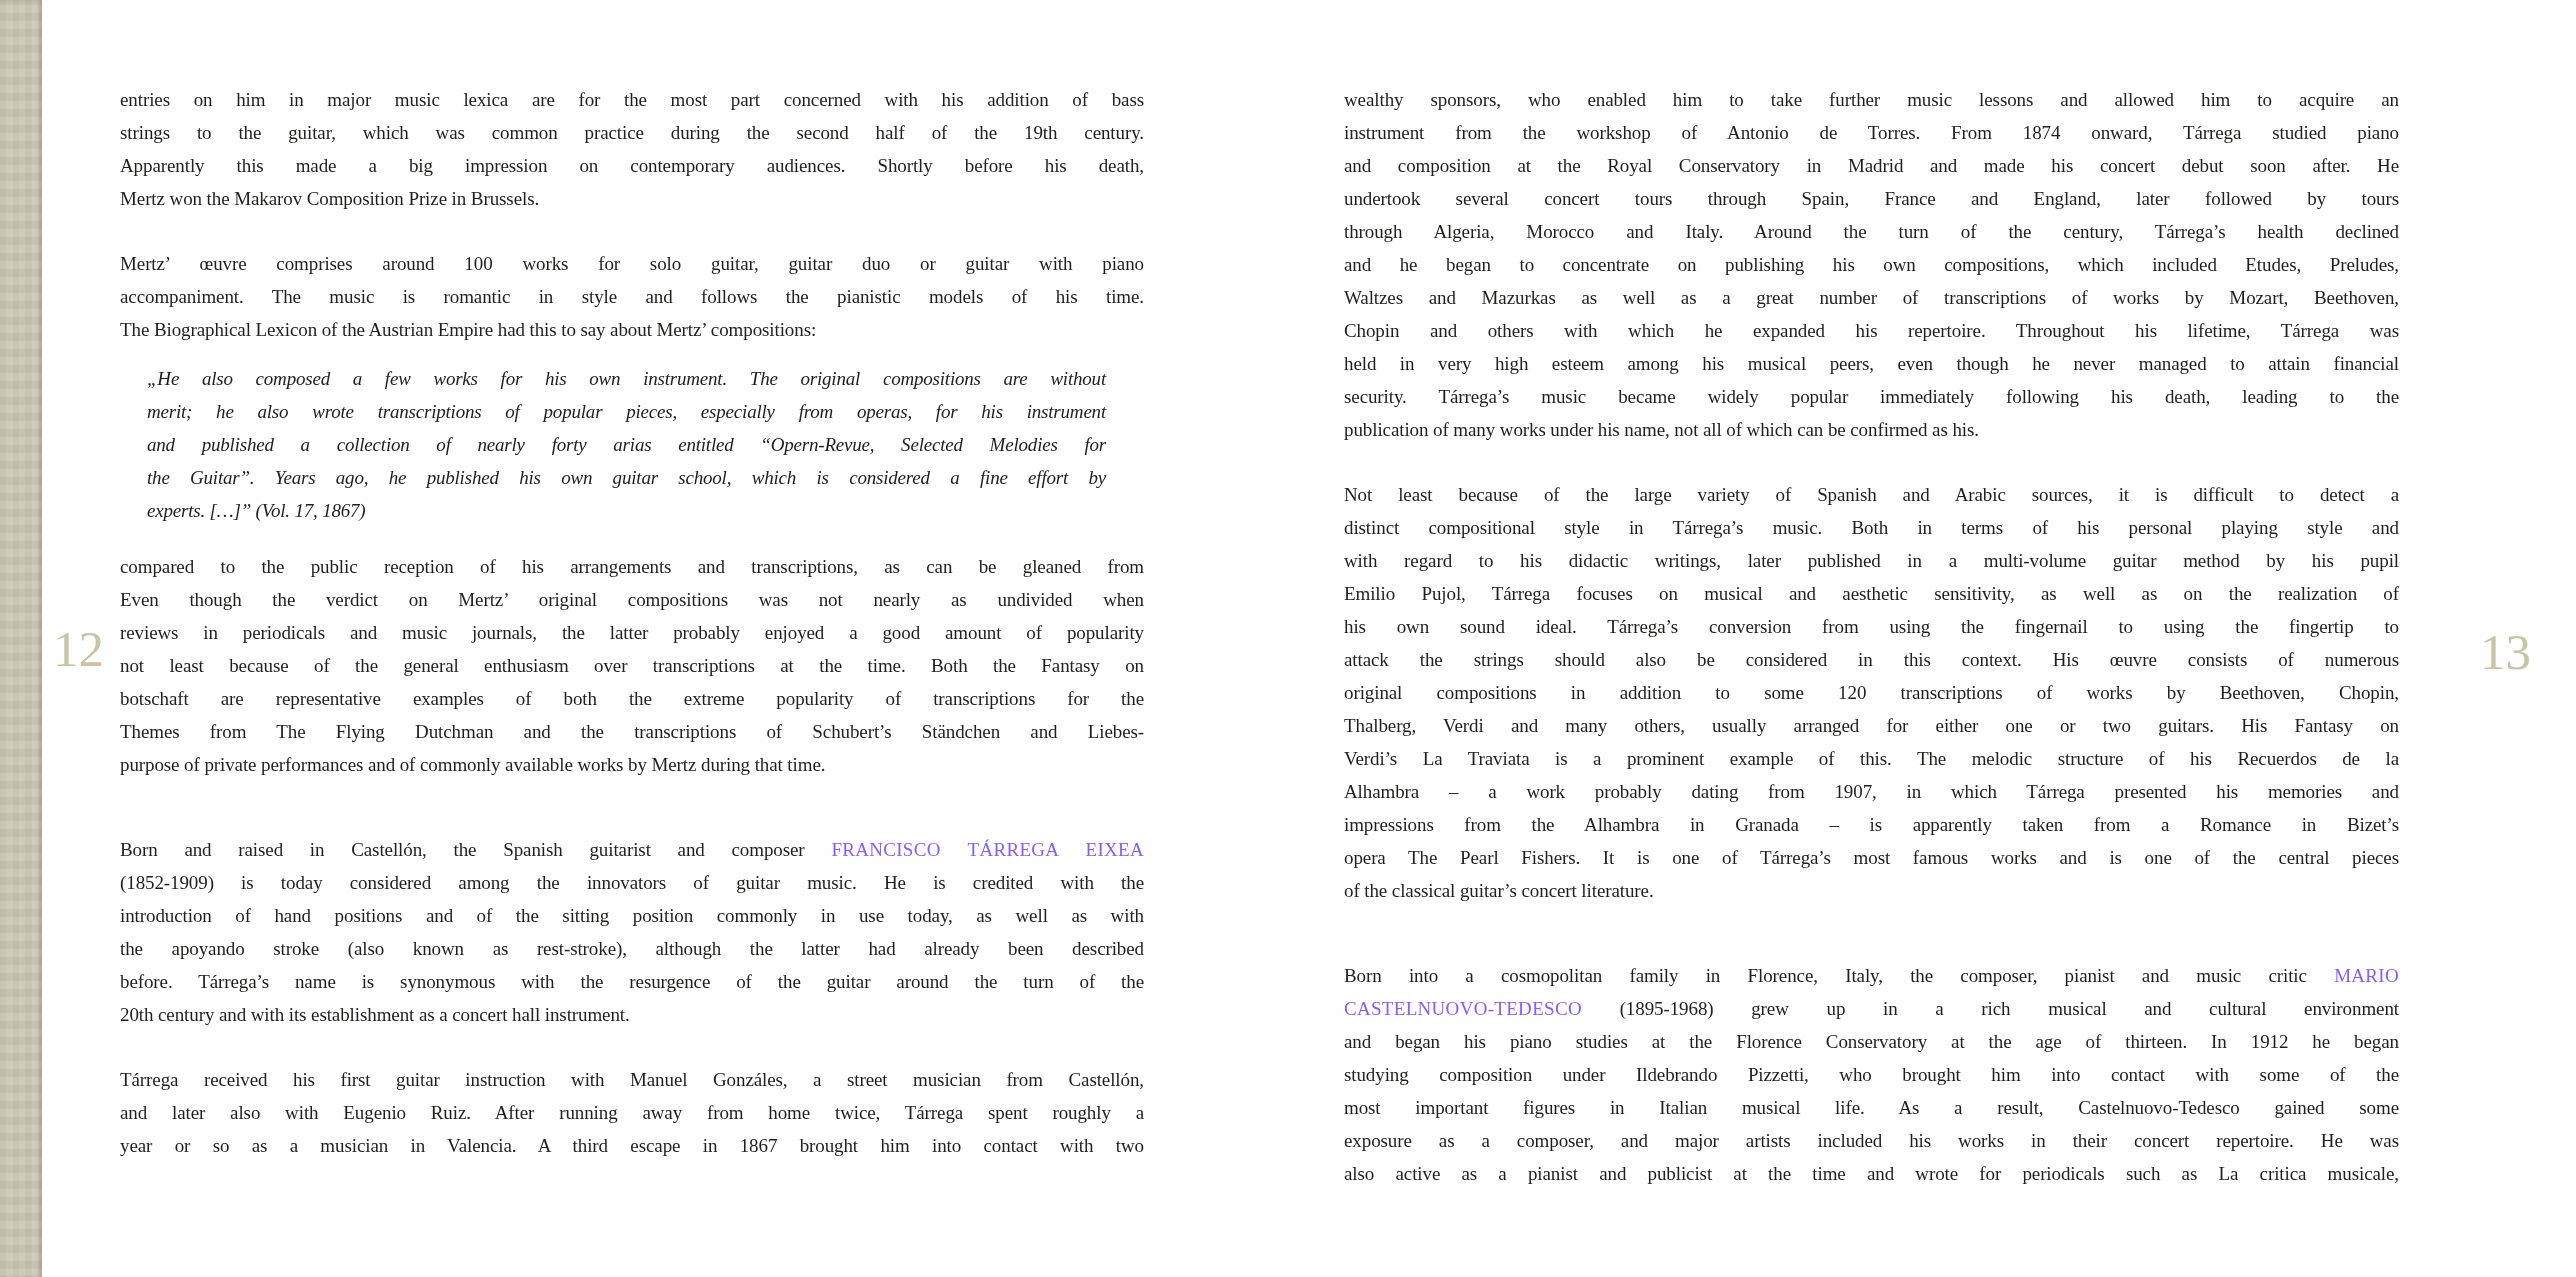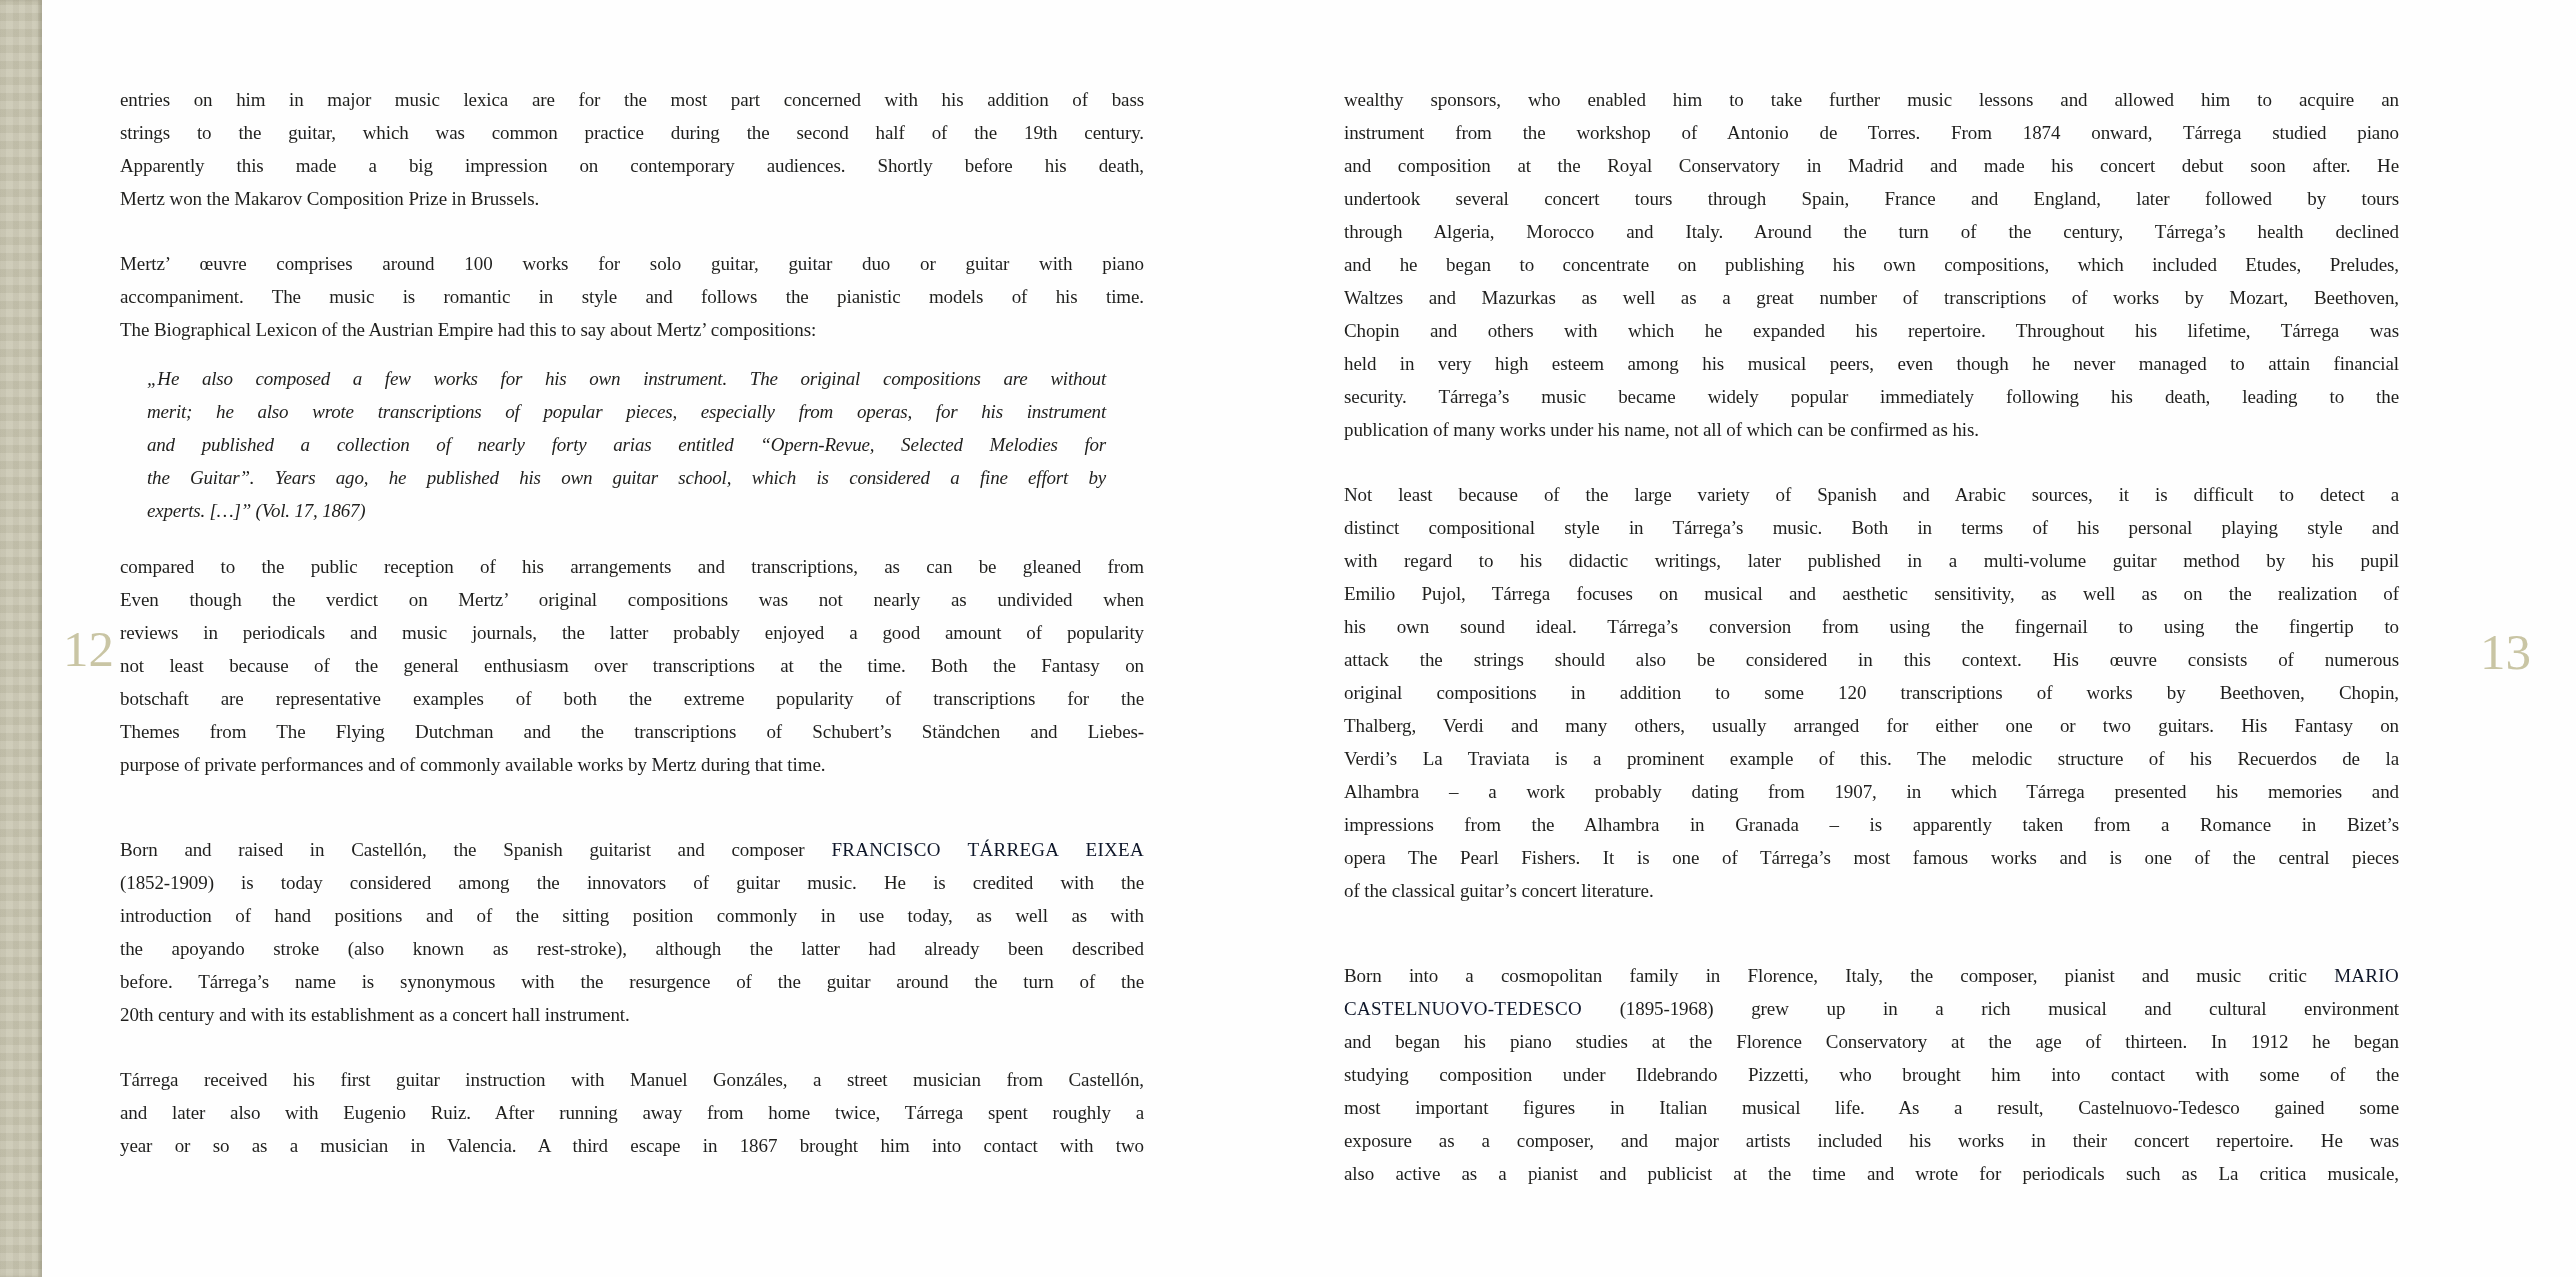--- a/index.html
+++ b/index.html
@@ -37,28 +37,28 @@
     margin-left: 27px;
     margin-right: 38px;
     font-style: italic;
     letter-spacing: -0.2px;
   }
   .gap-normal     { margin-top: 32px; }
   .gap-quote      { margin-top: 16px; }
   .gap-afterquote { margin-top: 23.4px; }
   .gap-section    { margin-top: 52px; }
   .i { }
-  .accent { color: #0f172a; letter-spacing: 0.3px; }
+  .accent { color: #8b5cf6; letter-spacing: 0.3px; }
   .page-number {
     position: absolute;
     font-size: 51px;
     line-height: 1;
     color: #c9c5a4;
   }
-  .pn-left  { left: 63px;   top: 624px; }
+  .pn-left  { left: 53px;   top: 624px; }
   .pn-right { left: 2480px; top: 627px; }
 </style>
 </head>
 <body>
 
 <div class="spread">
   <div class="edge-strip"></div>
 
   <div class="page-number pn-left">12</div>
 

